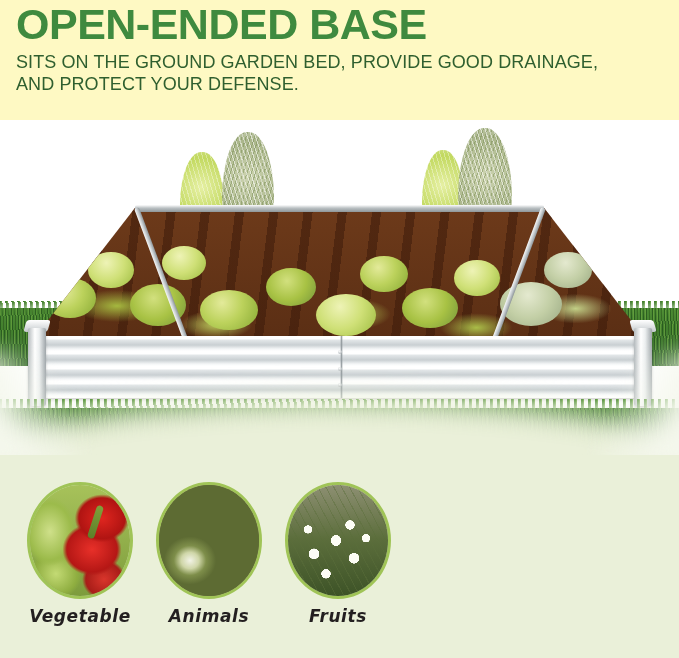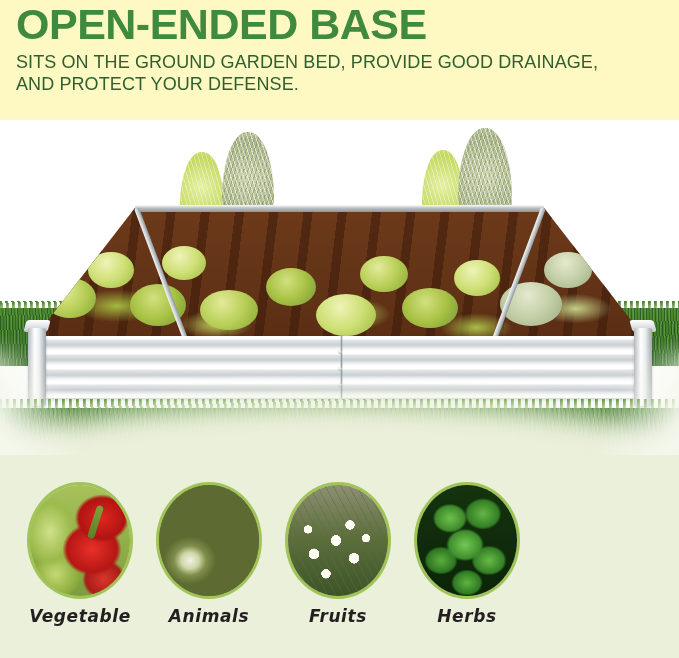--- a/index.html
+++ b/index.html
@@ -336,22 +336,16 @@
       <div class="cat-label">Animals</div>
     </div>
 
     <div class="cat" style="left:285px;">
       <div class="oval">
           <div class="ph ph-flower"></div>
         </div>
       <div class="cat-label">Fruits</div>
     </div>
 
-    <div class="cat" style="left:414px;">
-      <div class="oval">
-          <div class="ph ph-herb"></div>
-        </div>
-      <div class="cat-label">Herbs</div>
-    </div>
 
 
   </div>
 </div>
 
 </body></html>

